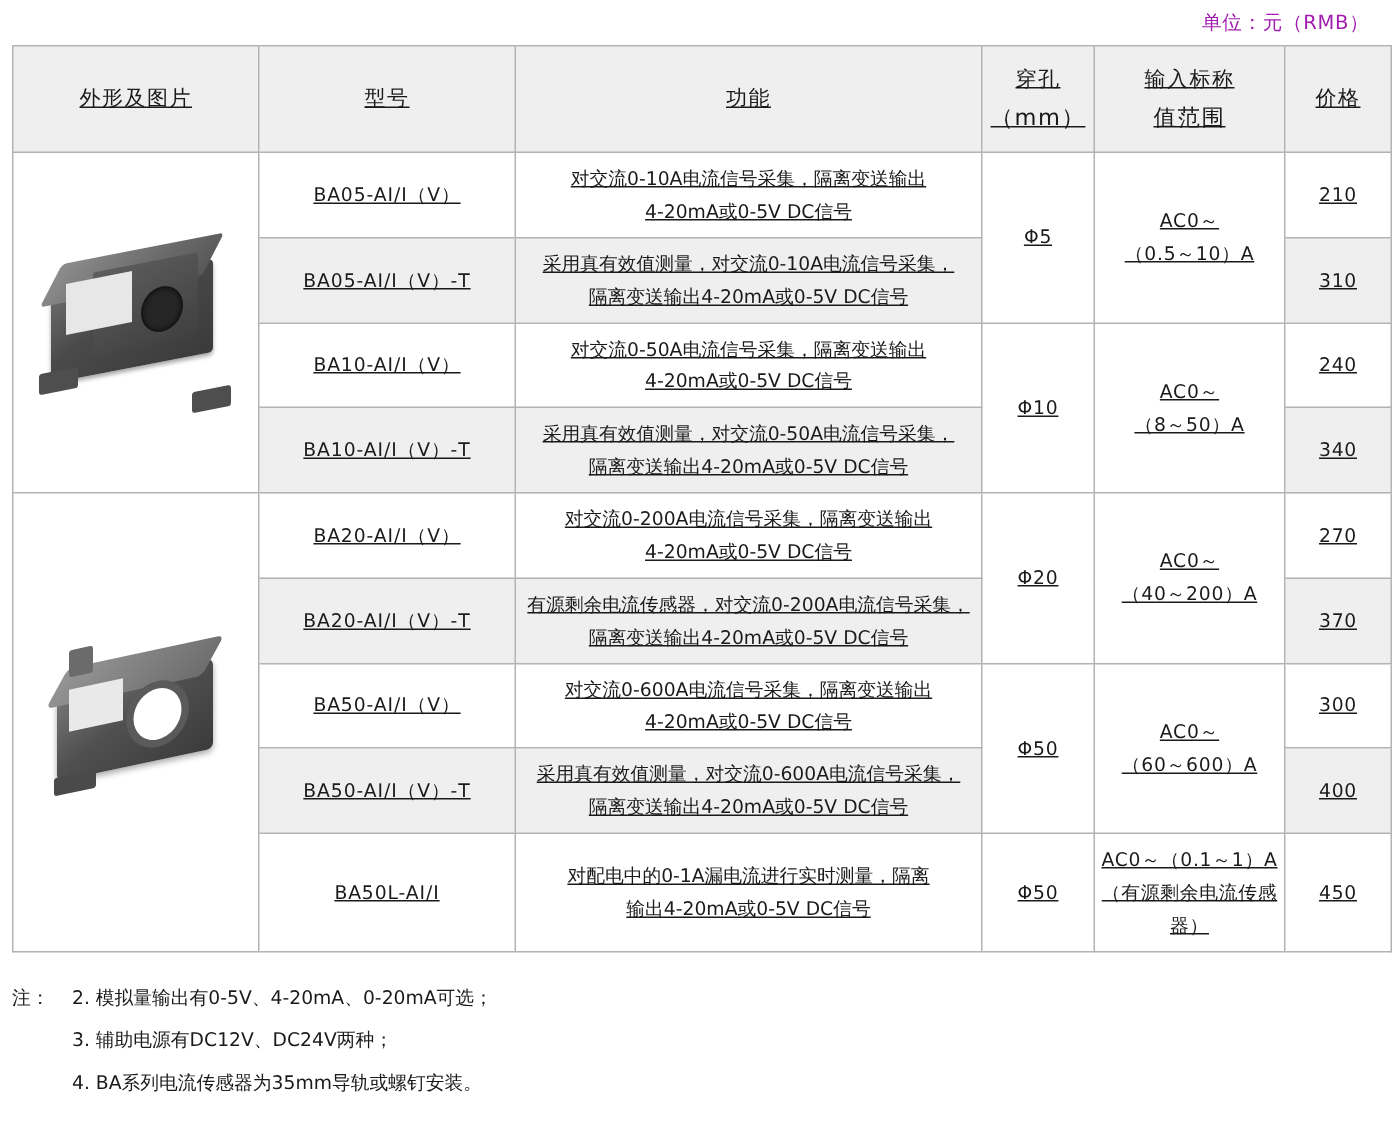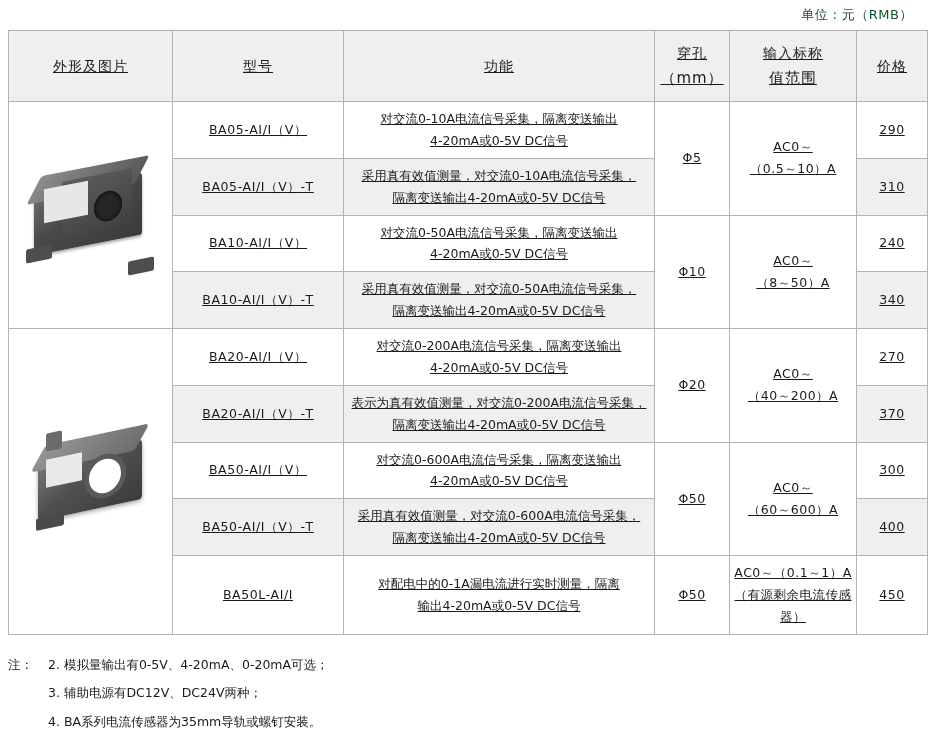--- a/index.html
+++ b/index.html
@@ -16,21 +16,21 @@
     overflow: hidden;
   }
   .page {
     width: 929px;
     box-sizing: border-box;
     padding: 0 8px;
   }
   .unit-line {
     text-align: right;
     font-size: 13px;
-    color: #14532d;
+    color: #a21caf;
     padding: 6px 8px 6px 0;
     letter-spacing: 0.5px;
   }
   table.price-table {
     border-collapse: collapse;
     width: 913px;
     margin: 0 auto;
     table-layout: fixed;
     text-decoration: underline;
   }
@@ -300,21 +300,21 @@
         <td class="model">BA05-AI/I（V）</td>
         <td class="func">
           <div>对交流0-10A电流信号采集，隔离变送输出</div>
           <div>4-20mA或0-5V DC信号</div>
         </td>
         <td class="hole" rowspan="2">Φ5</td>
         <td class="range" rowspan="2">
           <div>AC0～</div>
           <div>（0.5～10）A</div>
         </td>
-        <td class="price">290</td>
+        <td class="price">210</td>
       </tr>
 
       <tr>
         <td class="model shaded">BA05-AI/I（V）-T</td>
         <td class="func shaded">
           <div>采用真有效值测量，对交流0-10A电流信号采集，</div>
           <div>隔离变送输出4-20mA或0-5V DC信号</div>
         </td>
         <td class="price shaded">310</td>
       </tr>
@@ -362,21 +362,21 @@
         <td class="range" rowspan="2">
           <div>AC0～</div>
           <div>（40～200）A</div>
         </td>
         <td class="price">270</td>
       </tr>
 
       <tr>
         <td class="model shaded">BA20-AI/I（V）-T</td>
         <td class="func shaded">
-          <div>表示为真有效值测量，对交流0-200A电流信号采集，</div>
+          <div>有源剩余电流传感器，对交流0-200A电流信号采集，</div>
           <div>隔离变送输出4-20mA或0-5V DC信号</div>
         </td>
         <td class="price shaded">370</td>
       </tr>
 
       <tr>
         <td class="model">BA50-AI/I（V）</td>
         <td class="func">
           <div>对交流0-600A电流信号采集，隔离变送输出</div>
           <div>4-20mA或0-5V DC信号</div>

